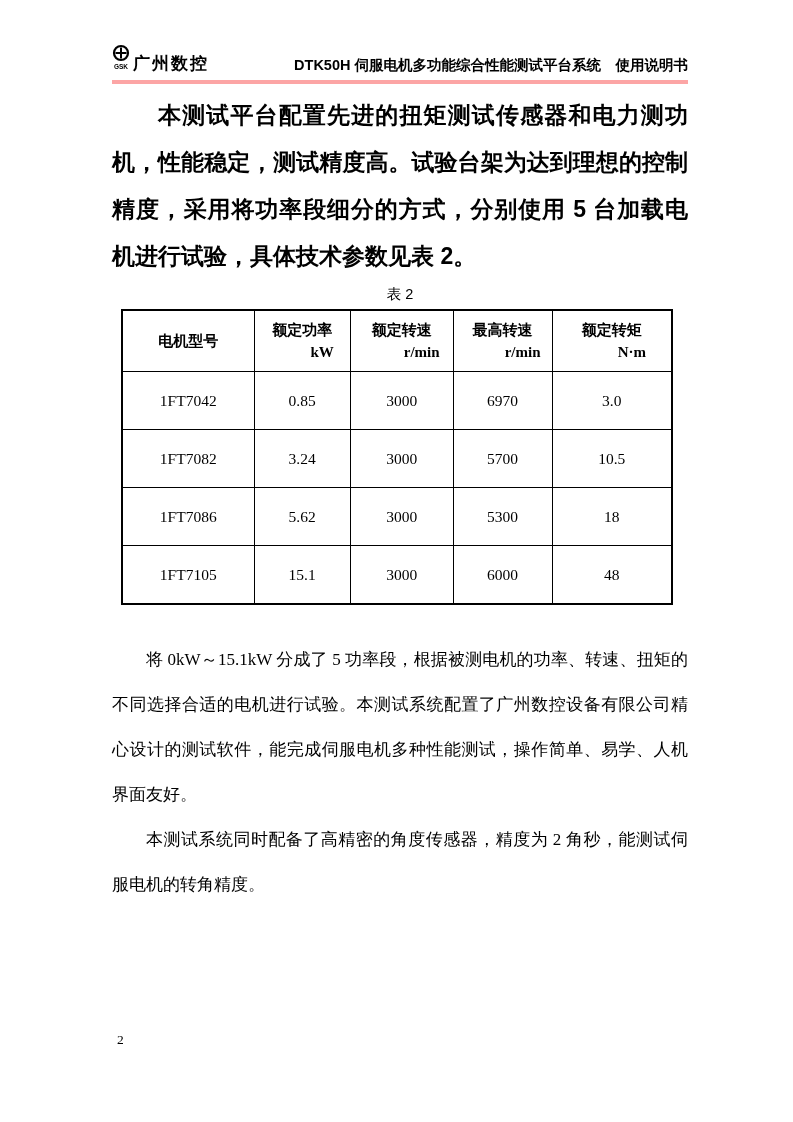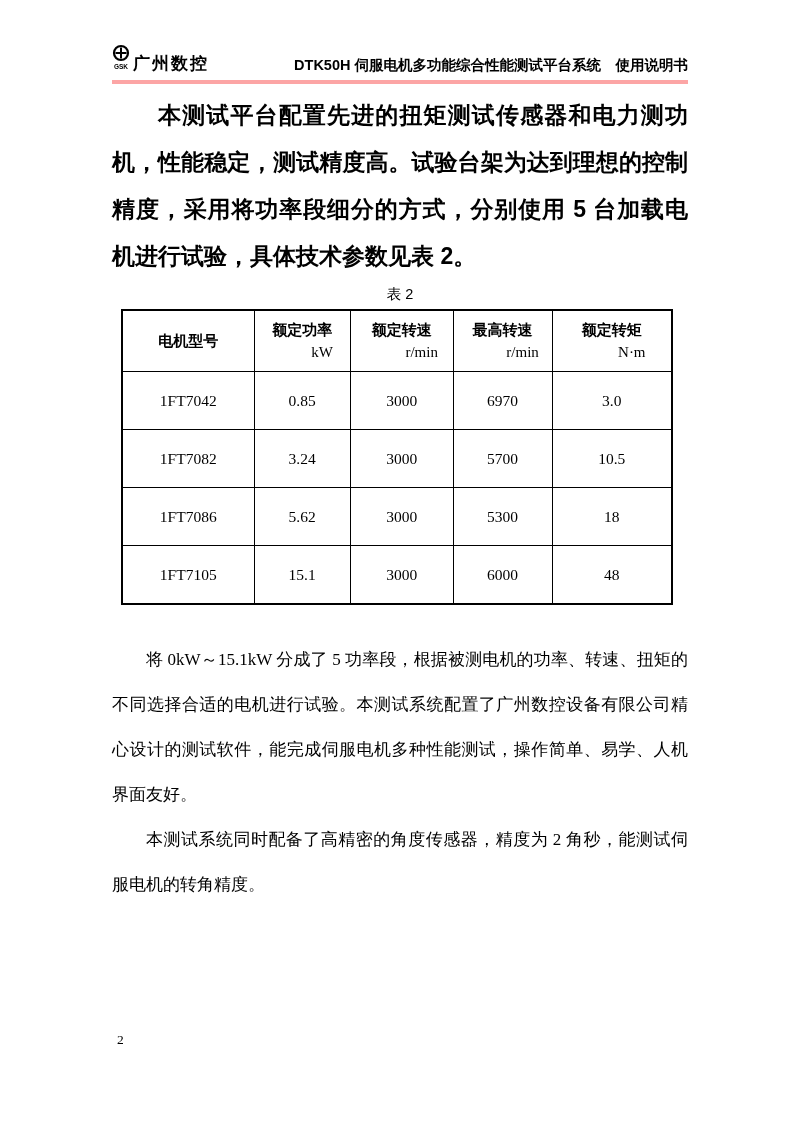--- a/index.html
+++ b/index.html
@@ -87,21 +87,21 @@
   }
   .col-model{width:24%;}
   .col-power{width:17.5%;}
   .col-speed{width:18.7%;}
   .col-maxspeed{width:18%;}
   .col-torque{width:21.8%;}
   .hdr-label{display:block;line-height:22px;}
   .hdr-unit{
     display:block;line-height:22px;
     font-family:"Liberation Serif", serif;
-    font-weight:normal;font-size:15px;padding-left:40px;
+    font-weight:bold;font-size:15px;padding-left:40px;
   }
   .hdr-unit:empty{display:none;}
   .paras-after{margin-top:32px;}
   
   .page-number{
     position:absolute;left:117px;top:1032px;
     font-family:"Liberation Serif", serif;
     font-size:13.5px;
   }
 </style>

